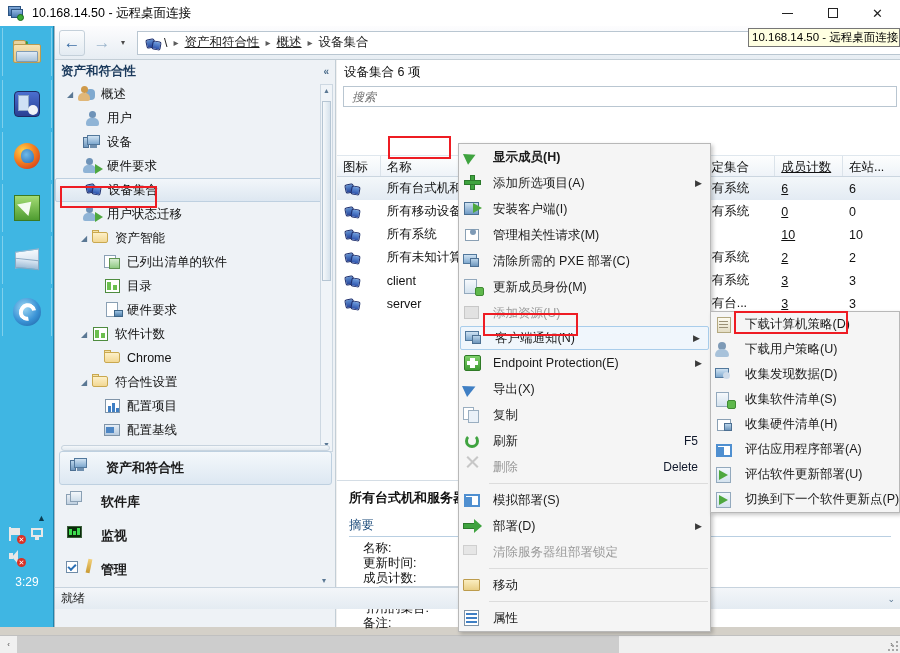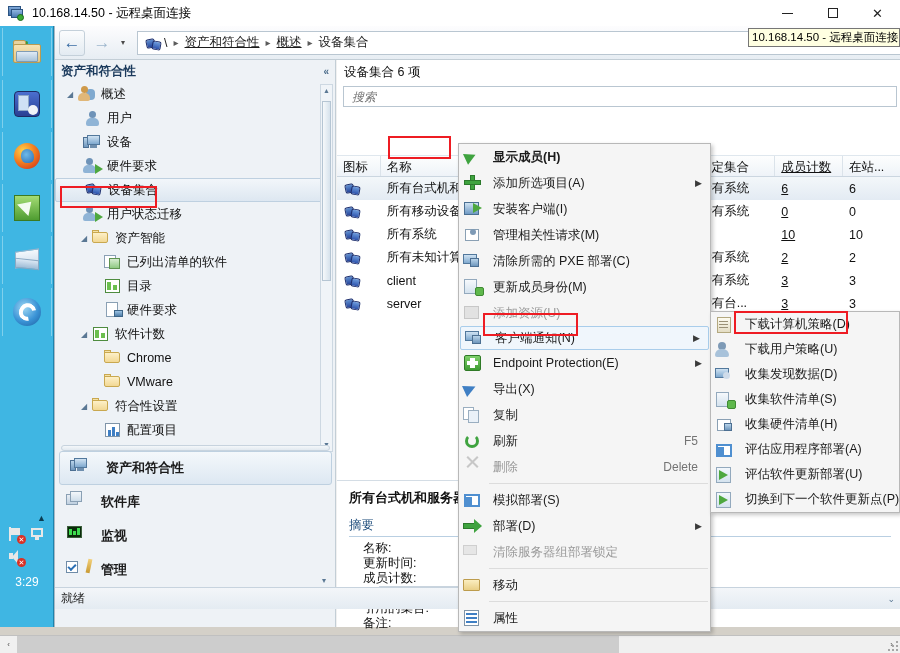--- a/index.html
+++ b/index.html
@@ -236,21 +236,21 @@
     position:absolute; left:458px; top:143px; width:253px;
     background:#f5f5f5; border:1px solid #b8b8b8; z-index:40;
     box-shadow:2px 2px 4px rgba(0,0,0,.22);
   }
   .mi{ display:flex; align-items:center; height:26px; padding-left:2px; font-size:12.5px; color:#1b1b1b; position:relative;}
   .mi.bold{ font-weight:bold; }
   .mi.disabled{ color:#9a9a9a; }
   .mi.hover{ background:#f0f6fc; border:1px solid #a9cdeb; border-radius:2px; margin:0 1px; height:24px;}
   .mi .mico{ width:24px;height:20px;position:relative;flex:none;margin-right:8px;}
   .mi .mlabel{ white-space:nowrap; }
-  .mi .mkey{ margin-left:auto; margin-right:12px; color:#737373; font-size:12px;}
+  .mi .mkey{ margin-left:auto; margin-right:12px; color:#0f172a; font-size:12px;}
   .mi .msub{ margin-left:auto; margin-right:8px; font-size:9px; color:#3a3a3a;}
   .msep{ height:1px; background:#dcdcdc; margin:3px 2px 3px 30px; }
 
   
   #submenu{
     position:absolute; left:710px; top:311px; width:190px;
     background:#f5f5f5; border:1px solid #b8b8b8; z-index:45;
     box-shadow:2px 2px 4px rgba(0,0,0,.22);
   }
   #submenu .mi{ height:25px; font-size:12.5px; }
@@ -519,27 +519,20 @@
       </div>
 
       <div class="tnode" style="padding-left:48px">
         <span class="ti i-folder">
             <span class="ft"></span>
             <span class="f"></span>
           </span>
         <span class="tl">Chrome</span>
       </div>
 
-      <div class="tnode" style="padding-left:48px">
-        <span class="ti i-folder">
-            <span class="ft"></span>
-            <span class="f"></span>
-          </span>
-        <span class="tl">VMware</span>
-      </div>
 
       <div class="tnode" style="padding-left:22px">
         <span class="exp">◢</span>
         <span class="ti i-folder">
             <span class="ft"></span>
             <span class="f"></span>
           </span>
         <span class="tl">符合性设置</span>
       </div>
 

